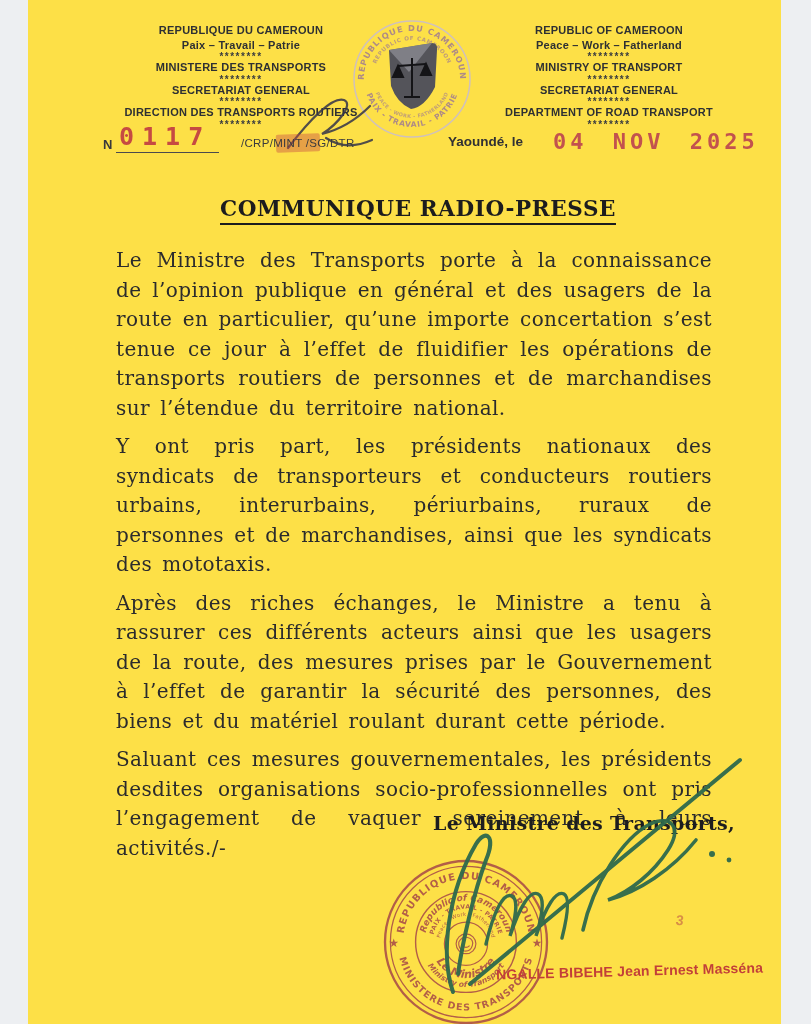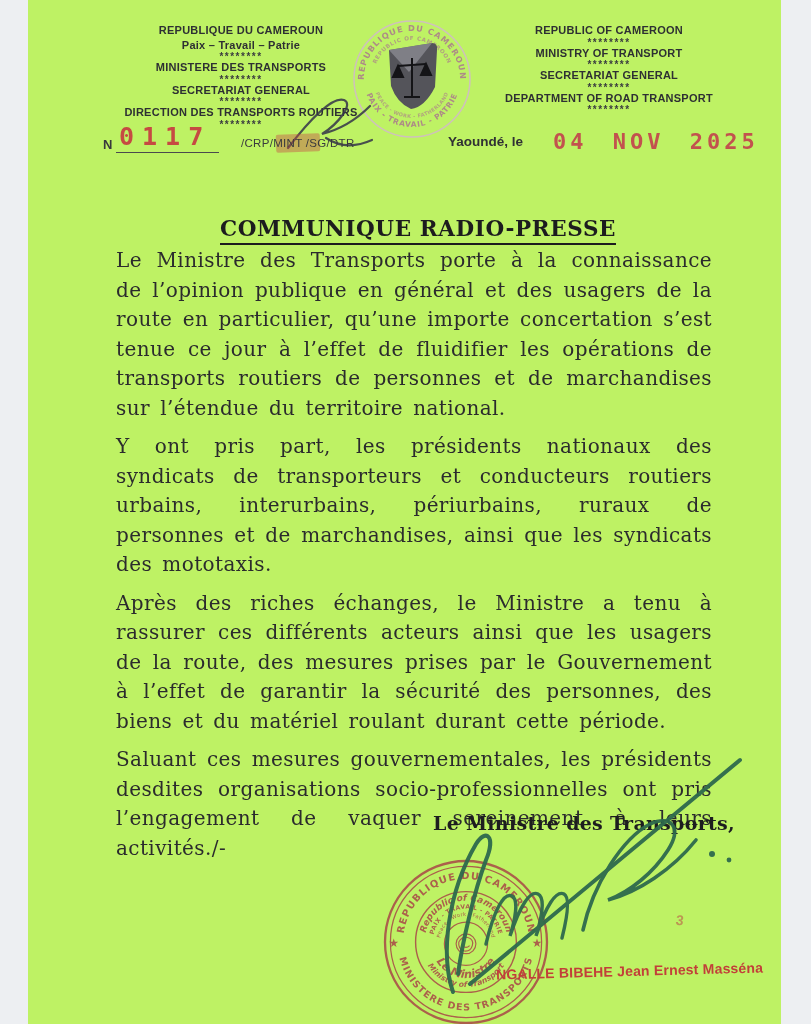--- a/index.html
+++ b/index.html
@@ -5,21 +5,21 @@
   html,body{margin:0;padding:0;}
   body{
     width:811px;height:1024px;
     background:#edeff2;
     font-family:"Liberation Sans",sans-serif;
     position:relative;overflow:hidden;
   }
   .canvas{position:absolute;inset:0;}
   .paper{
     position:absolute;left:28px;top:0;width:753px;height:1024px;
-    background:#bef264;overflow:hidden;
+    background:#fde047;overflow:hidden;
   }
   
   .hdr{
     position:absolute;top:24px;width:322px;text-align:center;
     color:#2e3033;font-weight:bold;font-size:11px;letter-spacing:.25px;
   }
   .hdr-left{left:52px;}
   .hdr-right{left:420px;}
   .hdr .ln{line-height:13.5px;margin:0 0 1px 0;}
   .hdr .sep{font-size:10px;line-height:8px;letter-spacing:1.5px;color:#3a3c3f;}
@@ -43,21 +43,21 @@
   .place-date{position:absolute;left:420px;top:134px;font-size:13.5px;font-weight:700;color:#303034;}
   .date-stamp{
     position:absolute;left:525px;top:129px;
     font-family:"DejaVu Sans Mono",monospace;font-weight:bold;font-size:22px;
     letter-spacing:4px;word-spacing:8px;color:#c2524e;
   }
   
   .doc-title{
     position:absolute;left:90px;top:196px;width:600px;text-align:center;
     font-family:"DejaVu Serif",serif;font-weight:bold;font-size:21.5px;
-    letter-spacing:.6px;color:#1c1c1e;margin-top:20px;
+    letter-spacing:.6px;color:#1c1c1e;
   }
   .doc-title span{display:inline-block;border-bottom:2px solid #1c1c1e;padding-bottom:2px;}
   
   .body-text{
     position:absolute;left:88px;top:246px;width:596px;
     font-family:"DejaVu Serif",serif;font-size:20px;line-height:29.5px;
     letter-spacing:.4px;word-spacing:3.5px;color:#2b2b2d;
     text-align:justify;
   }
   .body-text p{margin:0 0 9px 0;}
@@ -94,20 +94,21 @@
       <div class="ln">MINISTERE DES TRANSPORTS</div>
       <div class="sep">********</div>
       <div class="ln">SECRETARIAT GENERAL</div>
       <div class="sep">********</div>
       <div class="ln">DIRECTION DES TRANSPORTS ROUTIERS</div>
       <div class="sep">********</div>
     </div>
 
     <div class="hdr hdr-right">
       <div class="ln">REPUBLIC OF CAMEROON</div>
+      <div class="ln">Peace – Work – Fatherland</div>
       <div class="sep">********</div>
       <div class="ln">MINISTRY OF TRANSPORT</div>
       <div class="sep">********</div>
       <div class="ln">SECRETARIAT GENERAL</div>
       <div class="sep">********</div>
       <div class="ln">DEPARTMENT OF ROAD TRANSPORT</div>
       <div class="sep">********</div>
     </div>
 
     <svg class="emblem-svg" width="128" height="136" viewBox="0 0 128 136">

